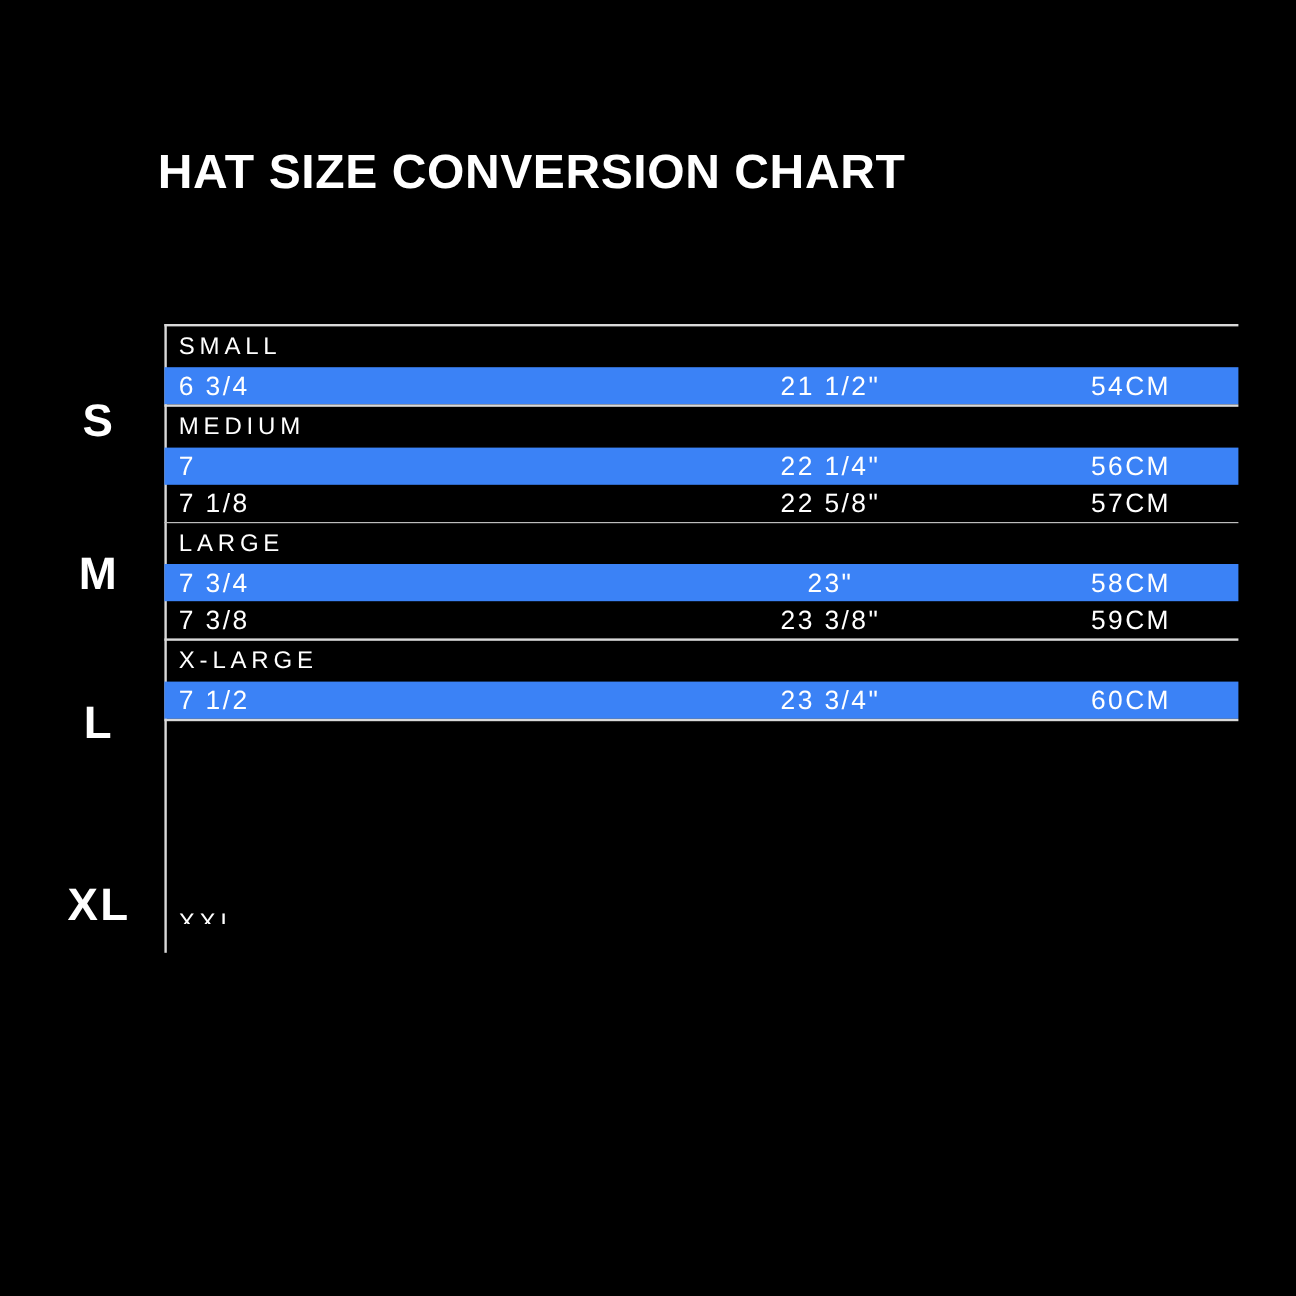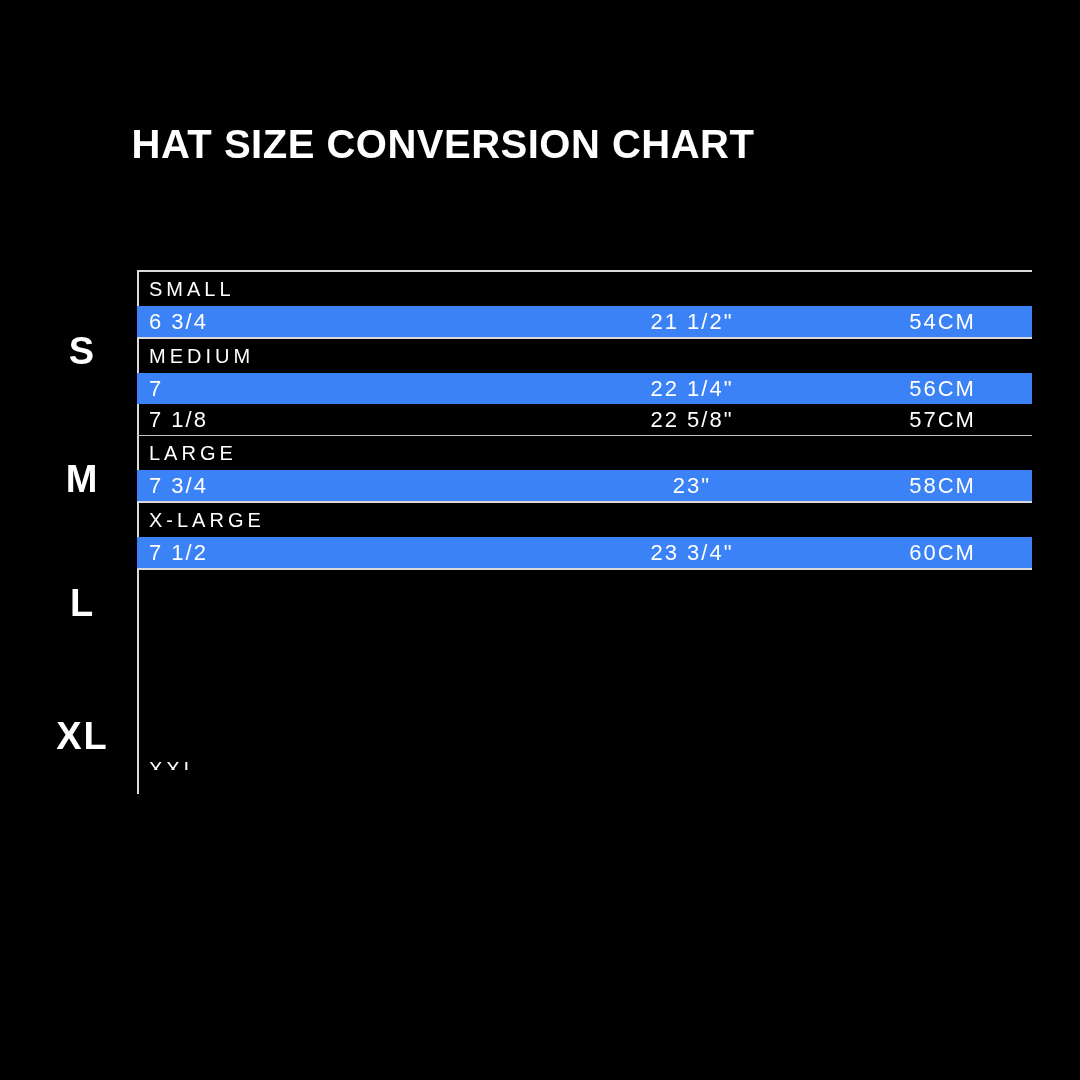--- a/index.html
+++ b/index.html
@@ -120,21 +120,21 @@
 </style>
 </head>
 <body>
 
 <div class="page-title">HAT SIZE CONVERSION CHART</div>
 
 <div class="size-letters">
   <div class="size-letter" style="top:60px;">S</div>
   <div class="size-letter" style="top:188px;">M</div>
   <div class="size-letter" style="top:312px;">L</div>
-  <div class="size-letter" style="top:445px;">XL</div>
+  <div class="size-letter" style="top:464px;">XL</div>
 </div>
 
 <div class="left-border"></div>
 
 <div class="chart">
 
   <div class="rule"></div>
 
   <div class="group-head">SMALL</div>
   <div class="row shaded">
@@ -158,20 +158,25 @@
   </div>
 
   <div class="rule thin"></div>
 
   <div class="group-head">LARGE</div>
   <div class="row shaded">
     <span class="c-us">7 3/4</span>
     <span class="c-in">23"</span>
     <span class="c-cm">58CM</span>
   </div>
+  <div class="row">
+    <span class="c-us">7 3/8</span>
+    <span class="c-in">23 3/8"</span>
+    <span class="c-cm">59CM</span>
+  </div>
 
   <div class="rule"></div>
 
   <div class="group-head">X-LARGE</div>
   <div class="row shaded">
     <span class="c-us">7 1/2</span>
     <span class="c-in">23 3/4"</span>
     <span class="c-cm">60CM</span>
   </div>
 

